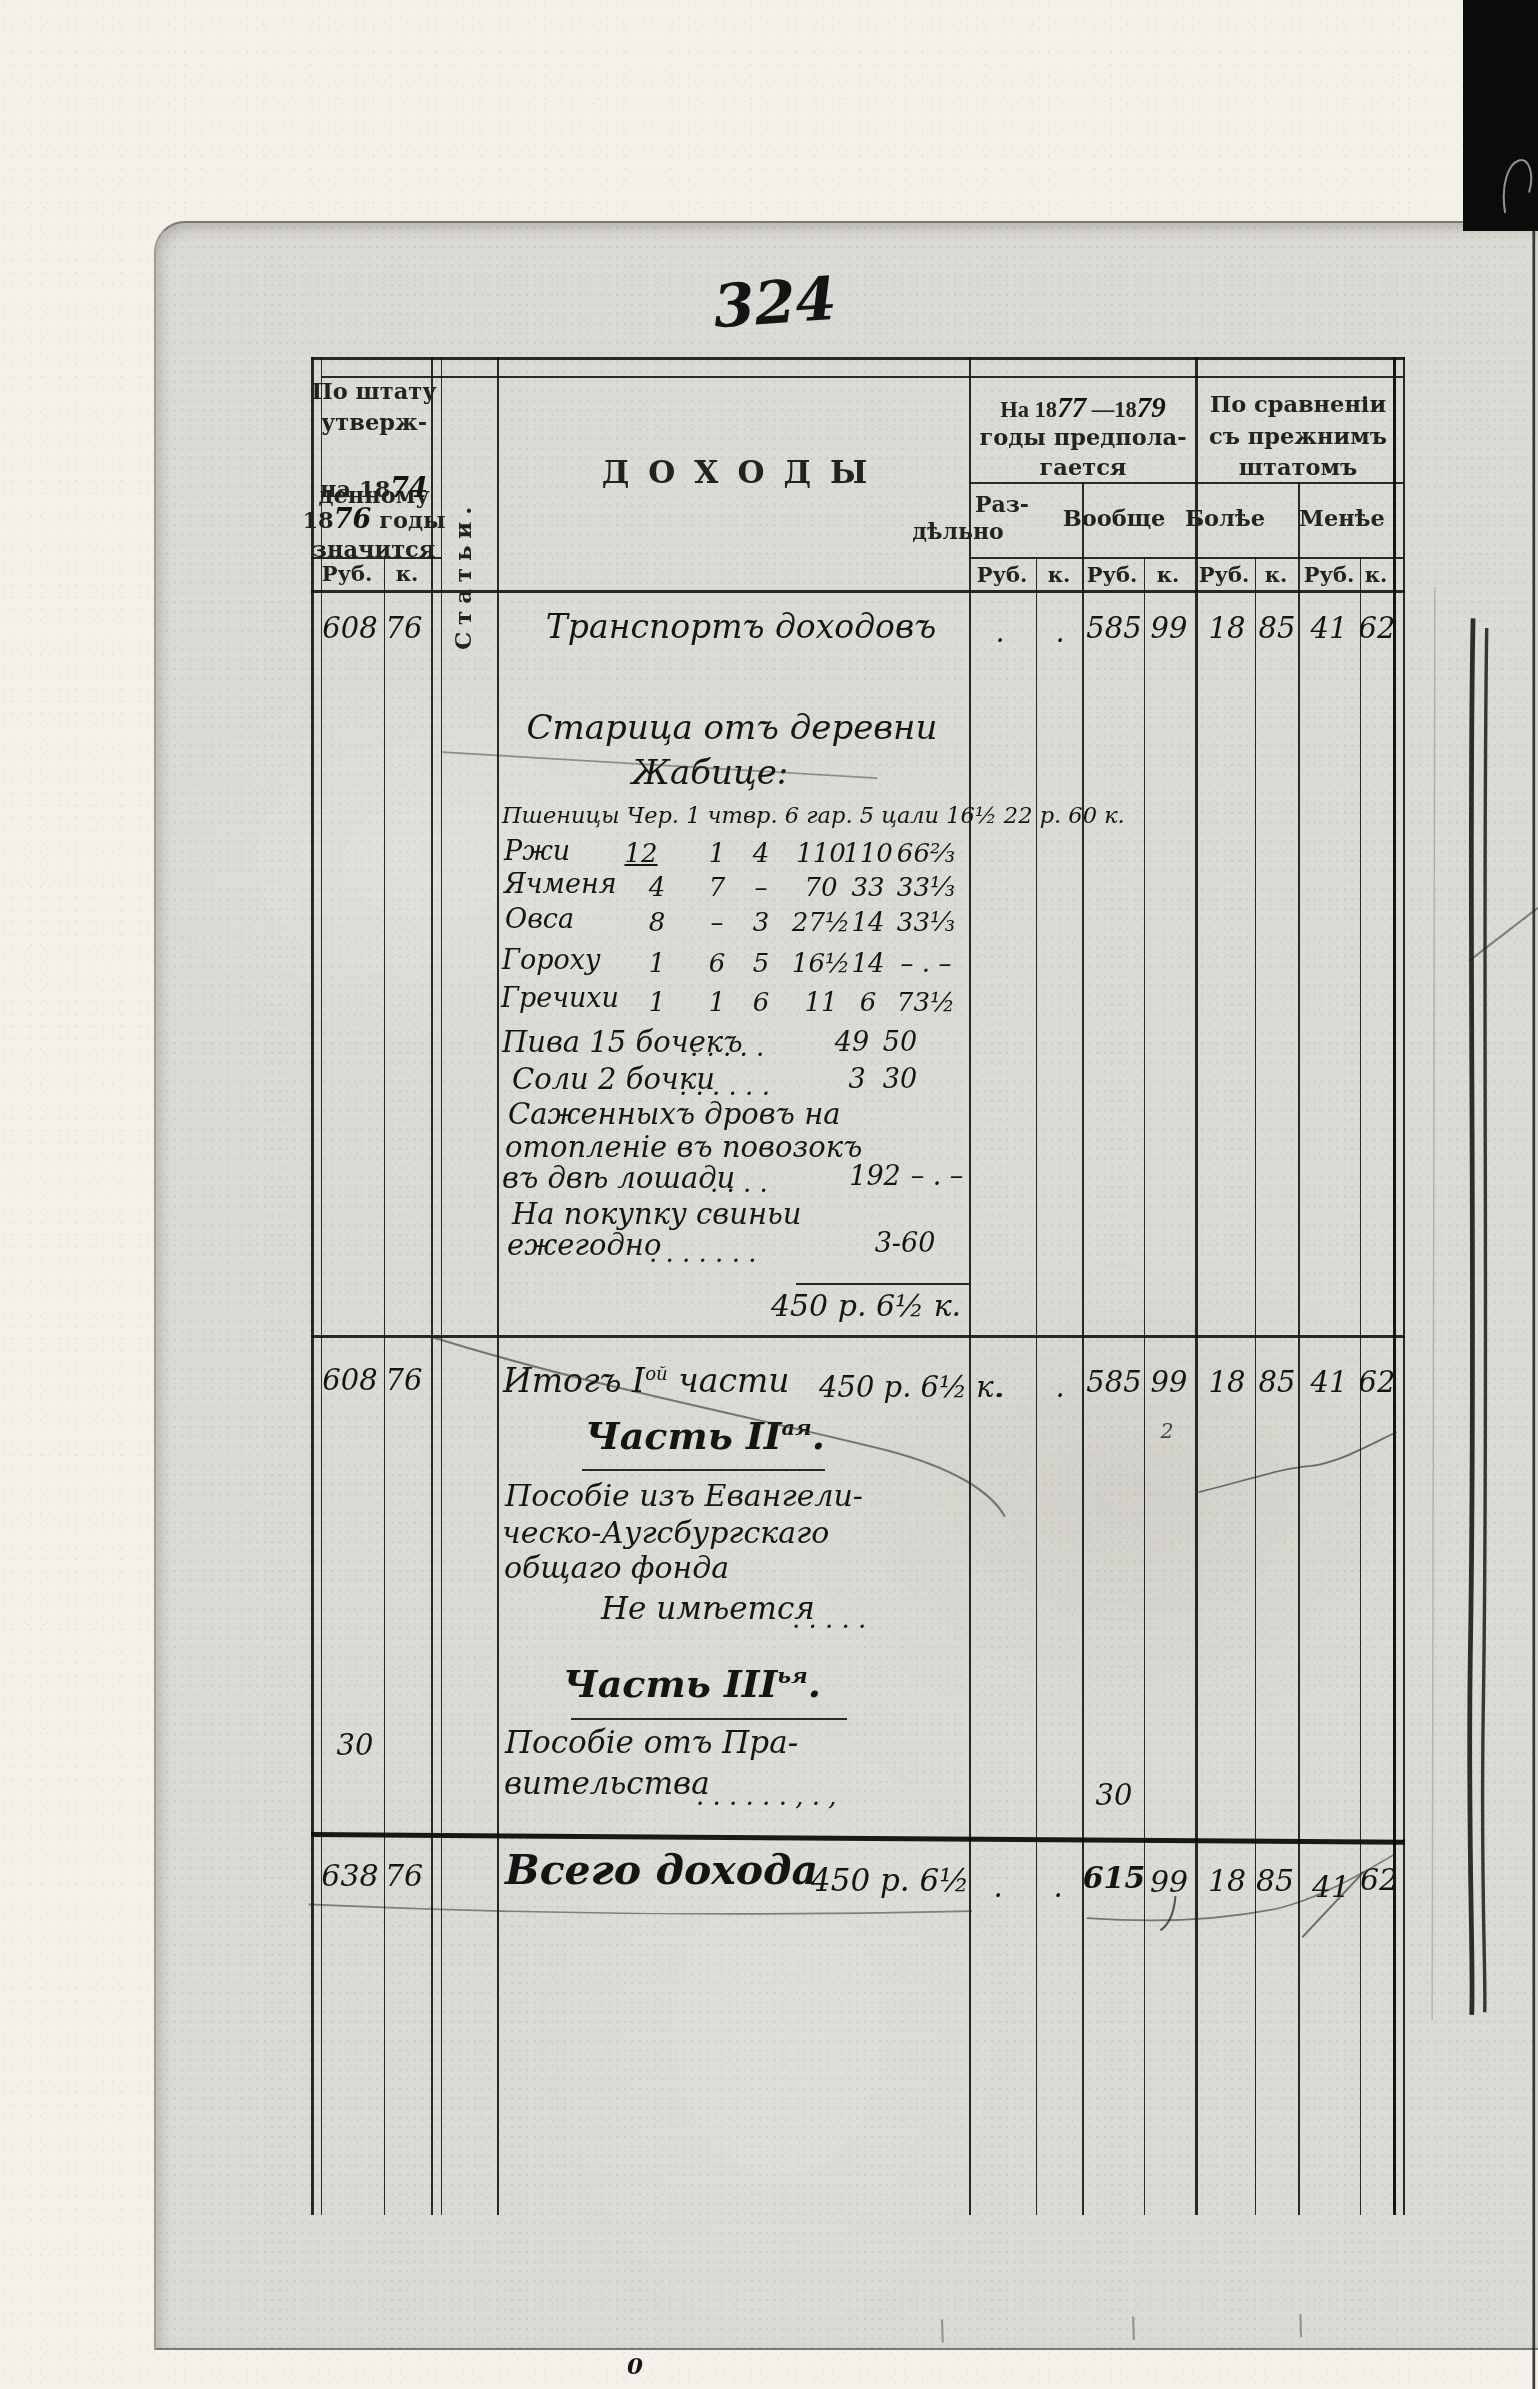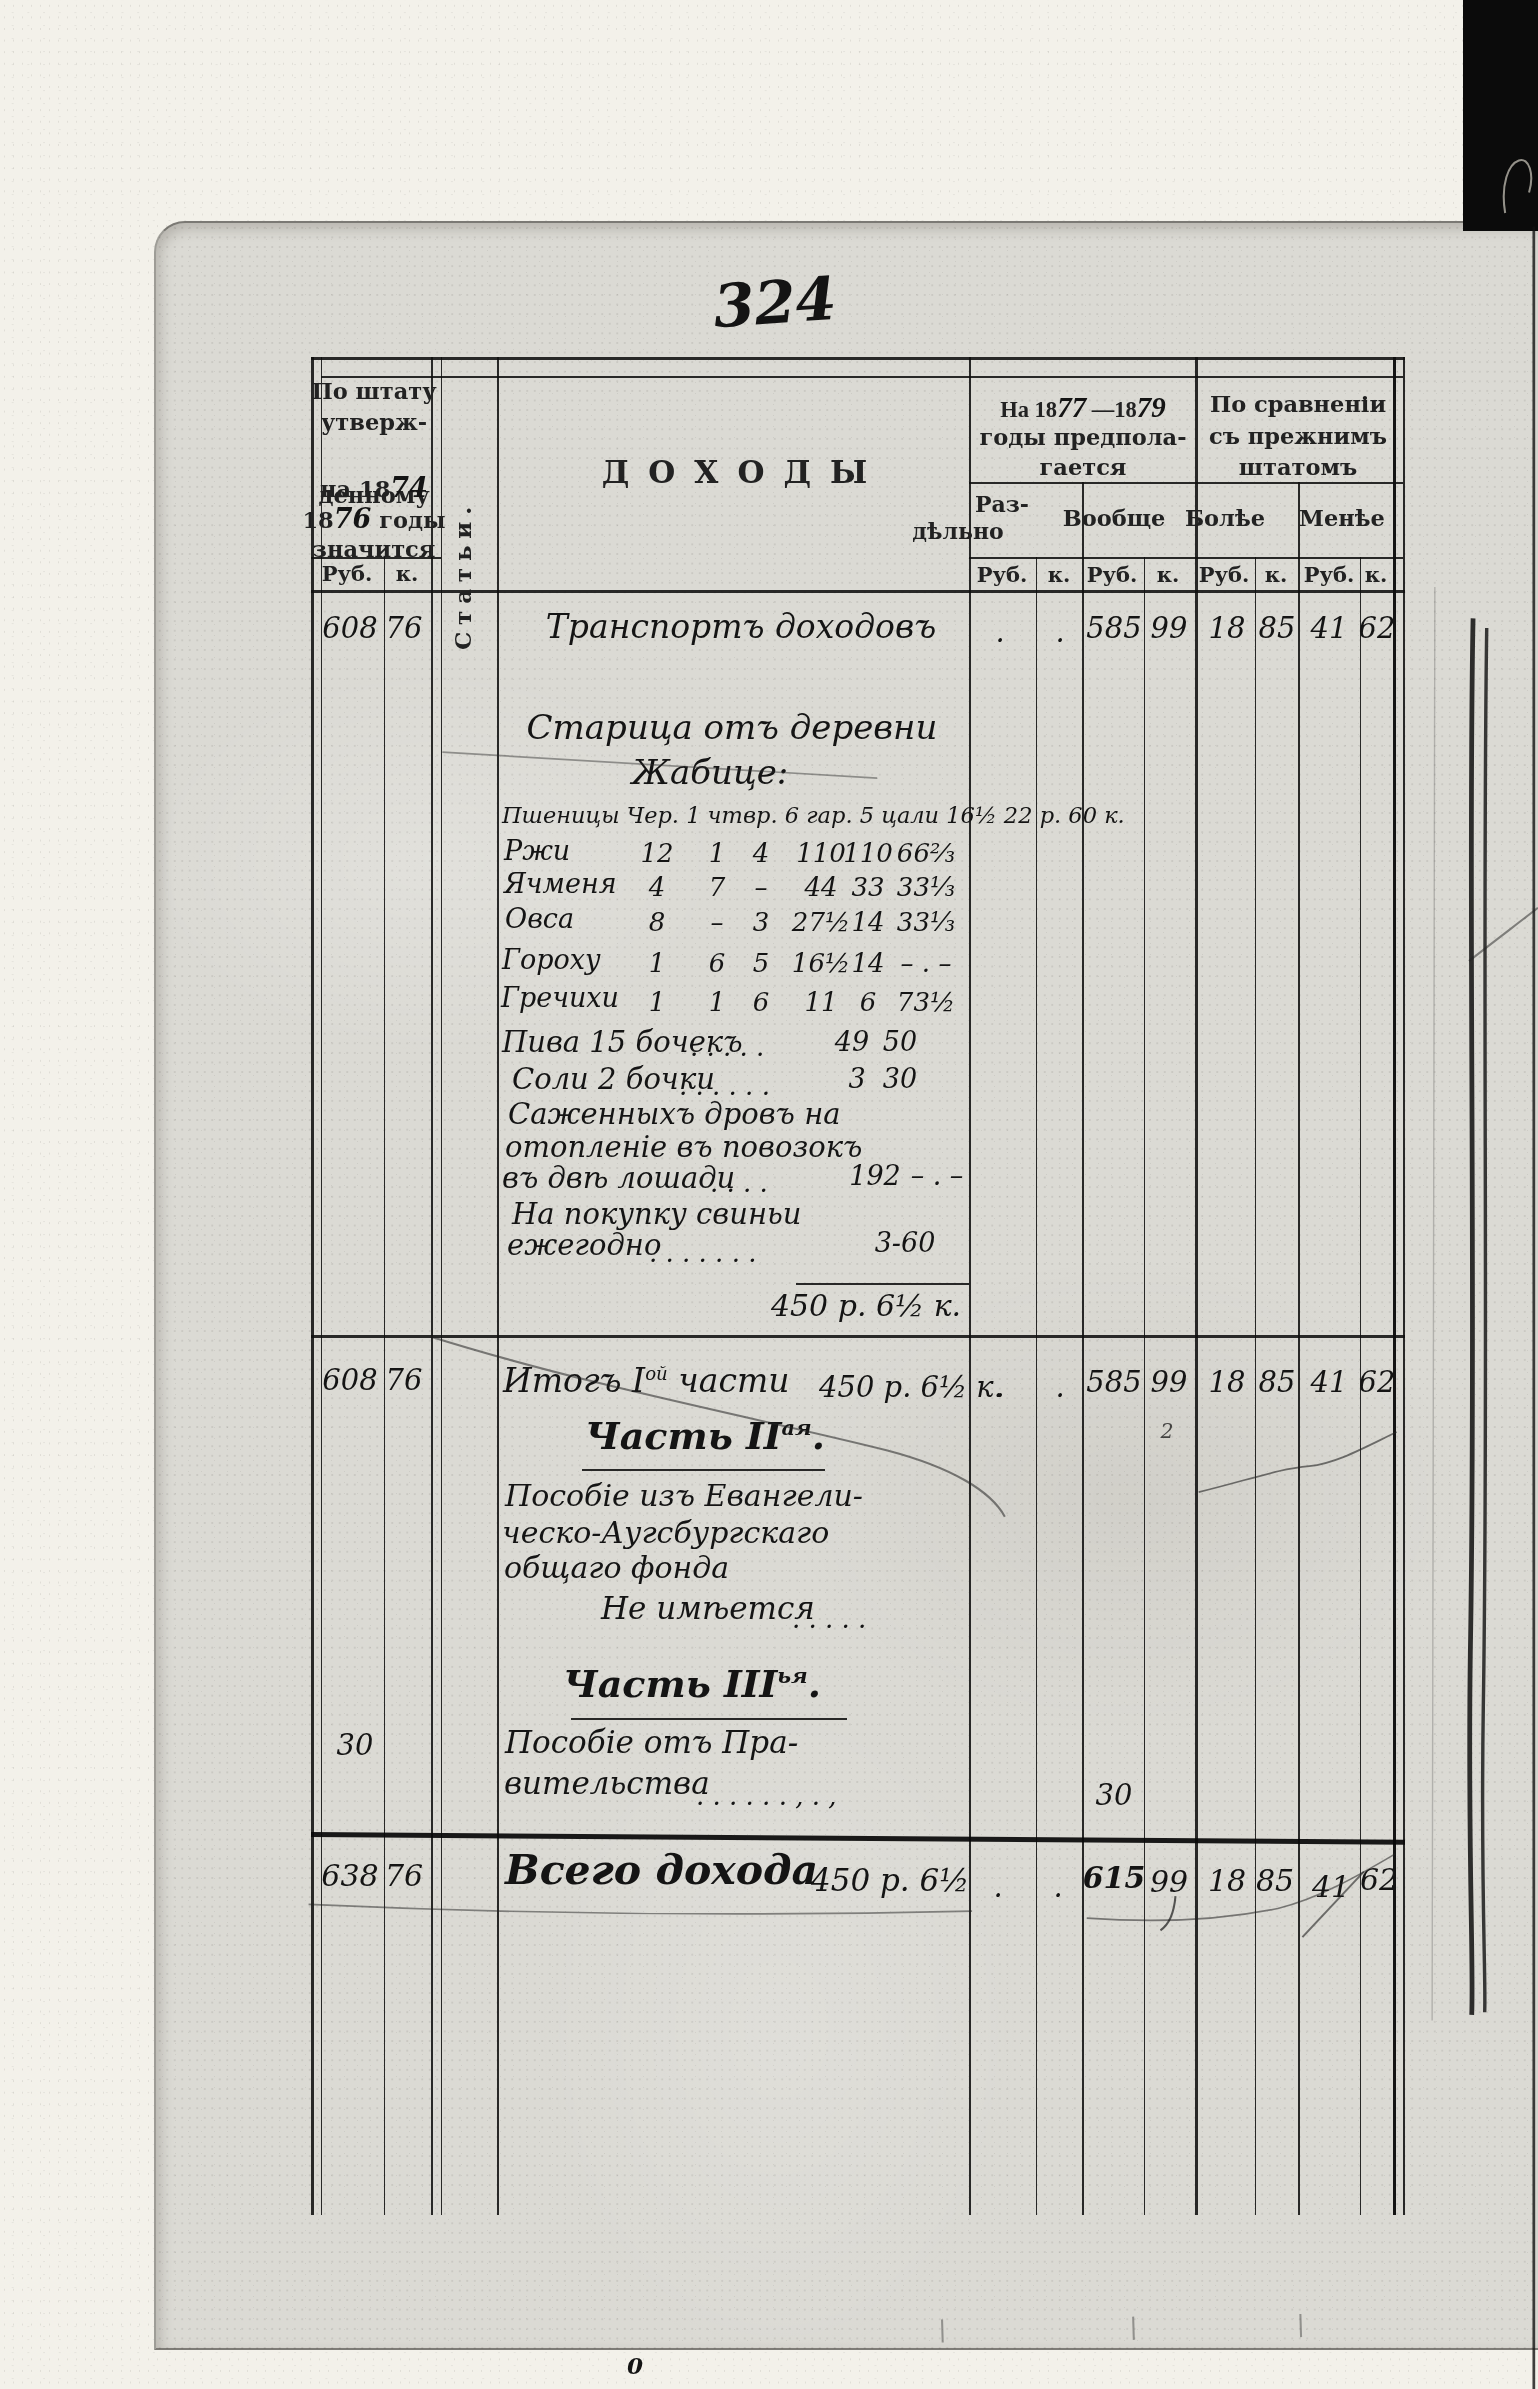--- a/index.html
+++ b/index.html
@@ -136,32 +136,32 @@
   <div class="t h cx" style="left:1277px;top:613px;font-size:29px;">85</div>
   <div class="t h cx" style="left:1329px;top:613px;font-size:29px;">41</div>
   <div class="t h cx" style="left:1377px;top:613px;font-size:29px;">62</div>
 
   <div class="t h cx" style="left:732px;top:710px;font-size:34px;">Старица отъ деревни</div>
   <div class="t h cx" style="left:710px;top:755px;font-size:34px;">Жабице:</div>
 
   <div class="t h" style="left:502px;top:804px;font-size:22.5px;">Пшеницы Чер. 1 чтвр. 6 гар. 5 цали 16½ 22 р. 60 к.</div>
 
   <div class="t h" style="left:504px;top:837px;font-size:27px;">Ржи</div>
-  <div class="t h cx" style="left:657px;top:840px;font-size:26px;">12</div>
+  <div class="t h cx" style="left:641px;top:840px;font-size:26px;text-decoration:underline;">12</div>
   <div class="t h cx" style="left:717px;top:840px;font-size:26px;">1</div>
   <div class="t h cx" style="left:761px;top:840px;font-size:26px;">4</div>
   <div class="t h cx" style="left:821px;top:840px;font-size:26px;">110</div>
   <div class="t h cx" style="left:868px;top:840px;font-size:26px;">110</div>
   <div class="t h cx" style="left:926px;top:840px;font-size:26px;">66⅔</div>
 
   <div class="t h" style="left:504px;top:870px;font-size:27px;">Ячменя</div>
   <div class="t h cx" style="left:657px;top:874px;font-size:26px;">4</div>
   <div class="t h cx" style="left:717px;top:874px;font-size:26px;">7</div>
   <div class="t h cx" style="left:761px;top:874px;font-size:26px;">–</div>
-  <div class="t h cx" style="left:821px;top:874px;font-size:26px;">44</div>
+  <div class="t h cx" style="left:821px;top:874px;font-size:26px;">70</div>
   <div class="t h cx" style="left:868px;top:874px;font-size:26px;">33</div>
   <div class="t h cx" style="left:926px;top:874px;font-size:26px;">33⅓</div>
 
   <div class="t h" style="left:505px;top:905px;font-size:27px;">Овса</div>
   <div class="t h cx" style="left:657px;top:909px;font-size:26px;">8</div>
   <div class="t h cx" style="left:717px;top:909px;font-size:26px;">–</div>
   <div class="t h cx" style="left:761px;top:909px;font-size:26px;">3</div>
   <div class="t h cx" style="left:821px;top:909px;font-size:26px;">27½</div>
   <div class="t h cx" style="left:868px;top:909px;font-size:26px;">14</div>
   <div class="t h cx" style="left:926px;top:909px;font-size:26px;">33⅓</div>

